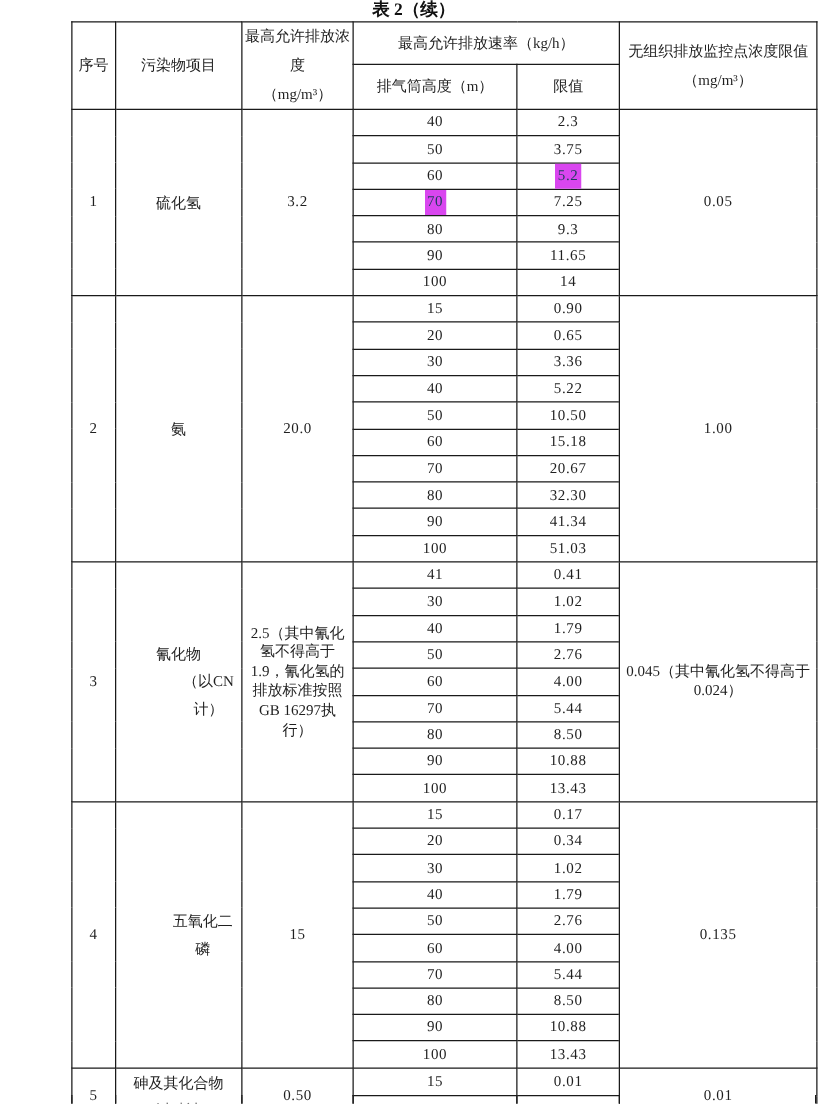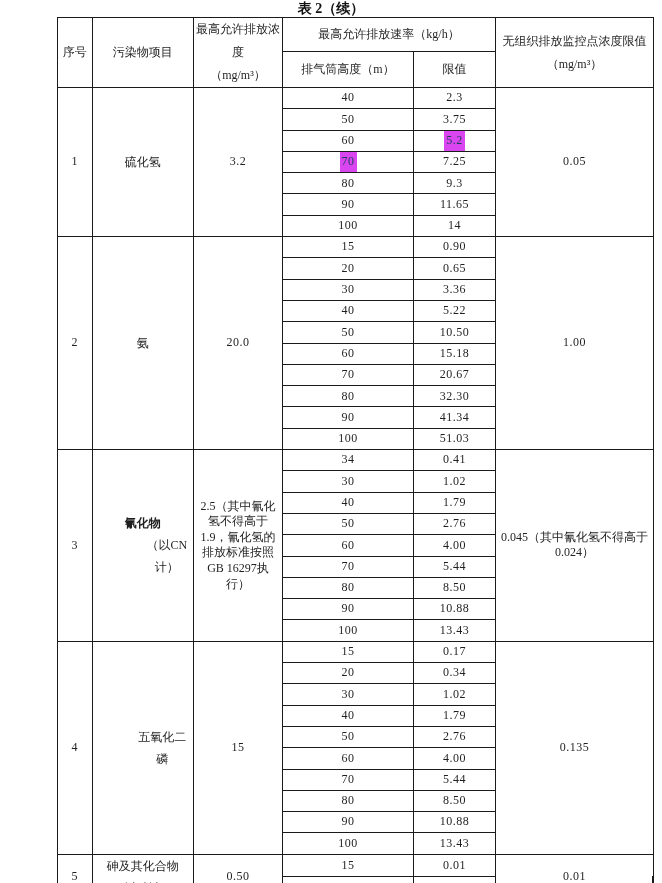--- a/index.html
+++ b/index.html
@@ -173,25 +173,25 @@
         <td class="num">90</td>
         <td class="num">41.34</td>
       </tr>
       <tr>
         <td class="num">100</td>
         <td class="num">51.03</td>
       </tr>
       <tr>
         <td rowspan="9" class="num">3</td>
         <td rowspan="9">
-          <div style="line-height: 22px; font-weight: bold;">氰化物</div>
+          <div style="line-height: 22px;">氰化物</div>
           <div style="line-height: 22px; padding-left: 48px;">（以CN计）</div>
         </td>
         <td rowspan="9" class="conc-long">2.5（其中氰化氢不得高于1.9，氰化氢的排放标准按照GB 16297执行）</td>
-        <td class="num">34</td>
+        <td class="num">41</td>
         <td class="num">0.41</td>
         <td rowspan="9" class="fugitive-long">0.045（其中氰化氢不得高于 0.024）</td>
       </tr>
       <tr>
         <td class="num">30</td>
         <td class="num">1.02</td>
       </tr>
       <tr>
         <td class="num">40</td>
         <td class="num">1.79</td>

